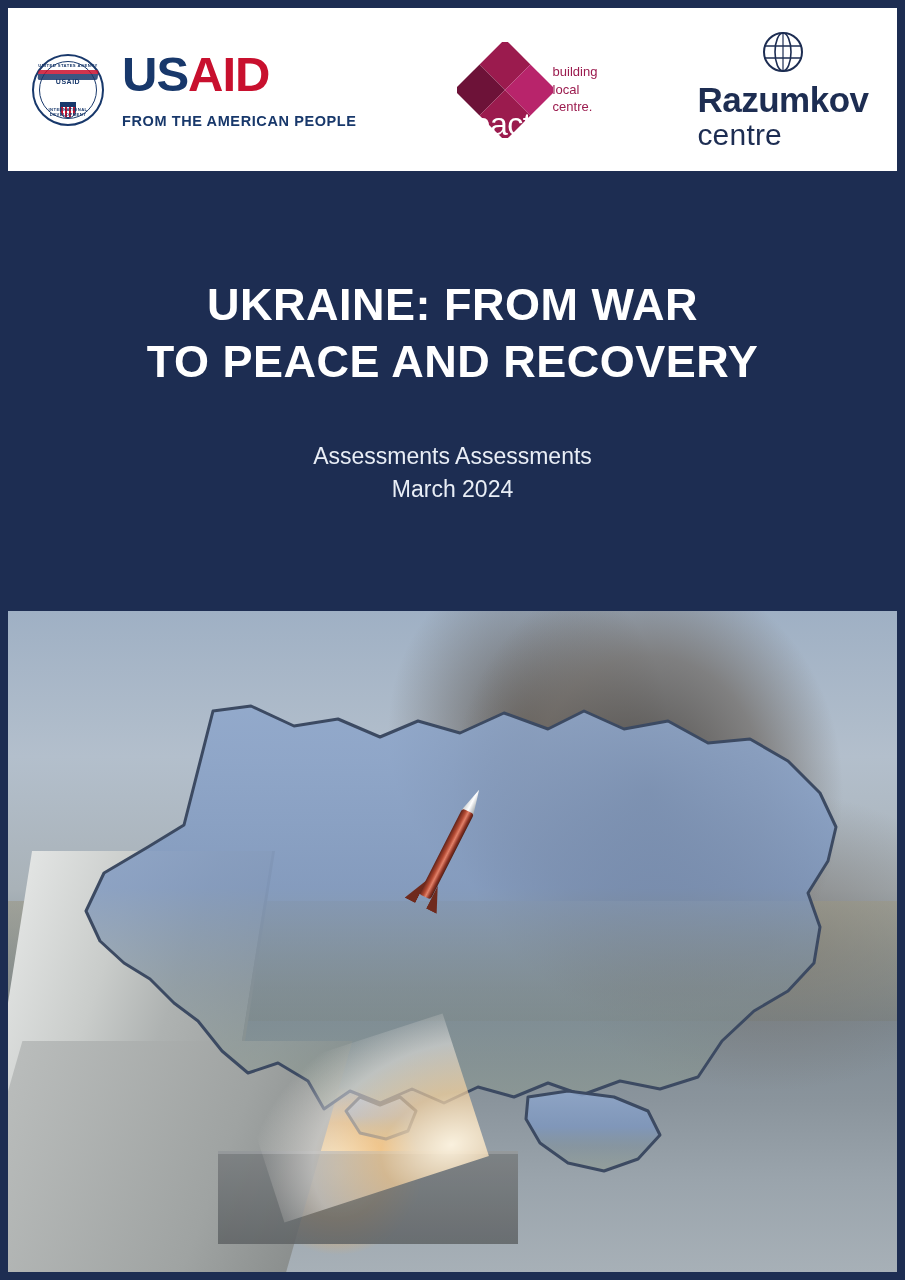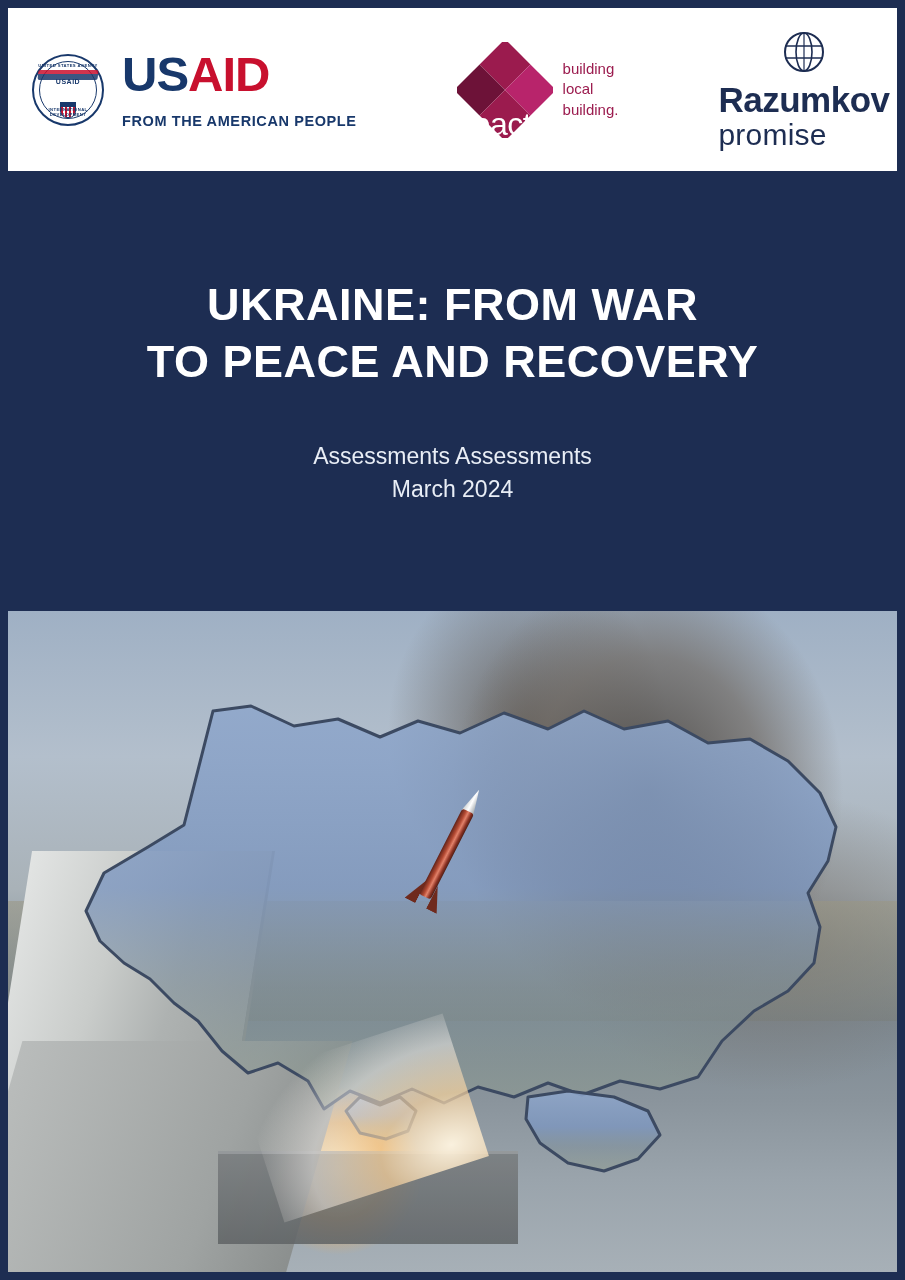--- a/index.html
+++ b/index.html
@@ -151,22 +151,22 @@
     left: 16px;
     top: 38px;
     font-size: 32px;
     color: #ffffff;
     font-weight: normal;
     letter-spacing: -0.5px;
     z-index: 3;
     margin-top: 26px;
   }
   .pact-tag {
-    margin-left: 10px;
-    font-size: 15px;
+    margin-left: 0;
+    font-size: 13px;
     line-height: 1.35;
     color: #9b1b4e;
   }
 
   
   .razumkov {
     margin-left: 100px;
     text-align: left;
   }
   .globe {
@@ -366,36 +366,36 @@
             <rect x="48" y="12" width="36" height="36" fill="#b8246b"></rect>
             <rect x="12" y="48" width="36" height="36" fill="#6d1238"></rect>
             <rect x="48" y="48" width="36" height="36" fill="#9b1b4e"></rect>
           </g>
         </svg>
         <div class="pact-word">pact</div>
       </div>
       <div class="pact-tag">
         <div>building</div>
         <div>local</div>
-        <div>building.</div>
+        <div>centre.</div>
       </div>
     </div>
 
     <div class="razumkov">
       <div class="globe">
         <svg width="48" height="48" viewBox="0 0 48 48" aria-hidden="true">
           <circle cx="24" cy="24" r="19" fill="none" stroke="#1d2d52" stroke-width="2"></circle>
           <ellipse cx="24" cy="24" rx="8" ry="19" fill="none" stroke="#1d2d52" stroke-width="1.6"></ellipse>
           <line x1="5" y1="18" x2="43" y2="18" stroke="#1d2d52" stroke-width="1.6"></line>
           <line x1="5" y1="30" x2="43" y2="30" stroke="#1d2d52" stroke-width="1.6"></line>
           <line x1="24" y1="5" x2="24" y2="43" stroke="#1d2d52" stroke-width="1.2"></line>
         </svg>
       </div>
       <div class="razumkov-name">Razumkov</div>
-      <div class="razumkov-sub">promise</div>
+      <div class="razumkov-sub">centre</div>
     </div>
   </div>
 
   <div class="title-block">
     <h1 class="title">
       <span>UKRAINE: FROM WAR</span><br>
       <span>TO PEACE AND RECOVERY</span>
     </h1>
     <div class="subtitle">
       <div>Assessments Assessments</div>

